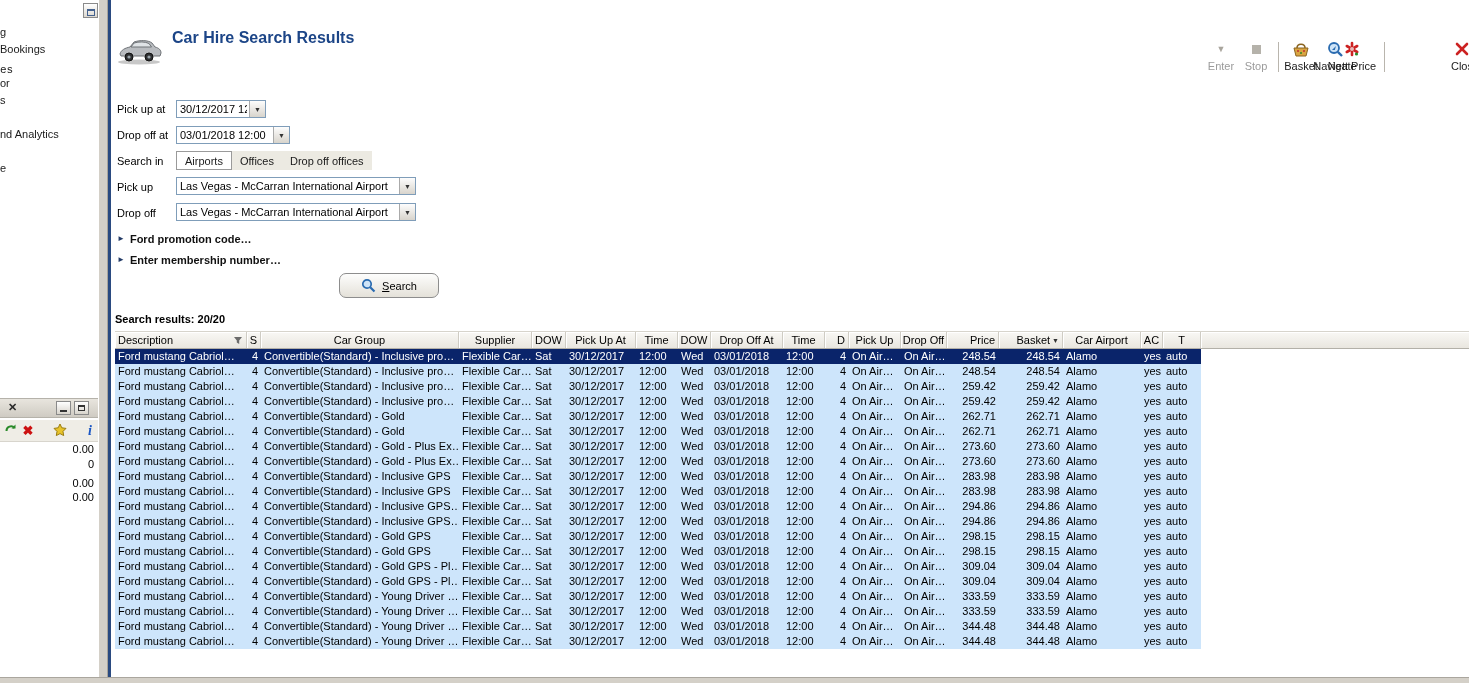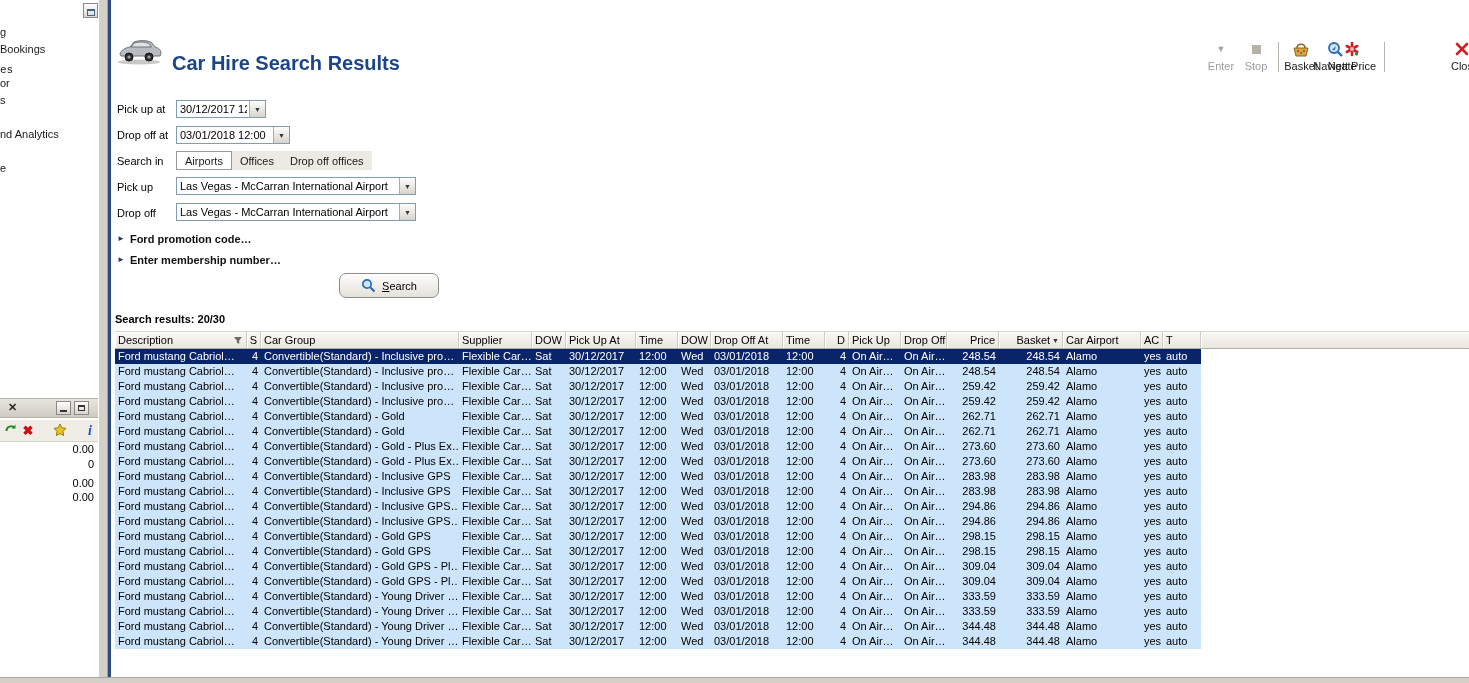--- a/index.html
+++ b/index.html
@@ -41,21 +41,21 @@
     padding:0 8px; background:#dcd8d0; border:1px solid #9b978f; border-bottom:none;
     border-radius:3px 3px 0 0; cursor:pointer; white-space:nowrap; }
   .tab.active { background:#f4f2ec; }
   .tab .tlabel { color:#222; }
   .tab .tclose { color:#cc1111; font-weight:bold; font-size:11px; margin-left:4px; cursor:pointer; }
   .ticon { display:inline-flex; width:16px; height:16px; align-items:center; justify-content:center; }
 
   
   .content-bg { position:absolute; left:111px; top:26px; width:1358px; height:651px; background:#fff; }
   .hdr-car { position:absolute; left:116px; top:36px; }
-  .page-title { position:absolute; left:172px; top:52px; font-size:20px; font-weight:bold; color:#1c4587; }
+  .page-title { position:absolute; left:172px; top:29px; font-size:16px; font-weight:bold; color:#1c4587; }
 
   
   .tool { position:absolute; top:40px; height:36px; text-align:center; cursor:pointer; }
   .tool .icn { display:flex; height:18px; align-items:center; justify-content:center; }
   .tool .tlbl { display:block; margin-top:2px; font-size:11px; color:#1a1a1a; }
   .tool .tlbl.dis { color:#9b9b9b; }
   .more-arrow { color:#a9a59d; font-size:9px; }
   .stop-square { display:inline-block; width:9px; height:9px; background:#b5b2aa; }
   .tsep { position:absolute; top:42px; height:30px; width:1px; background:#b9b5ad; }
 
@@ -77,21 +77,21 @@
     border:1px solid #8d8d8d; border-radius:7px; background:linear-gradient(#fdfdfc,#e4e1d9);
     display:flex; align-items:center; justify-content:center; gap:6px; cursor:pointer; font-size:11px; }
   .ul { text-decoration:underline; }
 
   
   .summary { position:absolute; left:115px; top:313px; font-weight:bold; }
   .tablewrap { position:absolute; left:115px; top:331px; width:1354px; }
   .thead { display:flex; height:18px; background:linear-gradient(#f9f8f5,#e9e6df);
     border-top:1px solid #d7d4cc; border-bottom:1px solid #b3b0a8; }
   .hcell { flex:none; display:flex; align-items:center; padding:0 3px; overflow:hidden;
-    white-space:nowrap; border-right:1px solid #cfccc4; box-shadow:inset 1px 1px 0 #fff; cursor:pointer; }
+    white-space:nowrap; border-right:1px solid #cfccc4; box-shadow:inset 1px 1px 0 #fff; cursor:pointer;justify-content:center; }
   .hcell.r { justify-content:flex-end; }
   .hcell.fill { flex:1; border-right:none; cursor:default; }
   .funnel { margin-left:auto; display:inline-flex; }
   .sort { font-size:7px; color:#333; margin-left:2px; }
   .trow { display:flex; height:15px; line-height:15px; background:#cde5fb; width:1086px; cursor:pointer; }
   .trow.sel { background:#0a246a; color:#fff; }
   .cell { flex:none; padding:0 3px; overflow:hidden; white-space:nowrap; }
   .cell.r { text-align:right; }
 
   .bottom-strip { position:absolute; left:0; top:677px; width:1469px; height:6px; background:#d4d0c8; border-top:1px solid #aaa69e; }
@@ -273,21 +273,21 @@
   <button class="search-btn">
     <span style="display:inline-flex">
       <svg width="15" height="15" viewBox="0 0 15 15">
           <circle cx="6" cy="6" r="4.2" fill="#cfe4f7" stroke="#2a6bb0" stroke-width="1.7"></circle>
           <line x1="9.2" y1="9.2" x2="13.5" y2="13.5" stroke="#2a6bb0" stroke-width="2.2"></line>
         </svg>
     </span>
     <span><span class="ul">S</span><span>earch</span></span>
   </button>
 
-  <div class="summary">Search results: 20/30</div>
+  <div class="summary">Search results: 20/20</div>
   <div class="tablewrap">
     <div class="thead">
         <div class="hcell" style="width: 132px;">
           <span>Description</span>
           <span class="funnel">
             <svg width="10" height="9" viewBox="0 0 10 9">
               <path d="M1 1h8L6.2 4.6V8L3.8 6.6V4.6Z" fill="#6b6b6b"></path>
             </svg>
           </span>
         </div>

